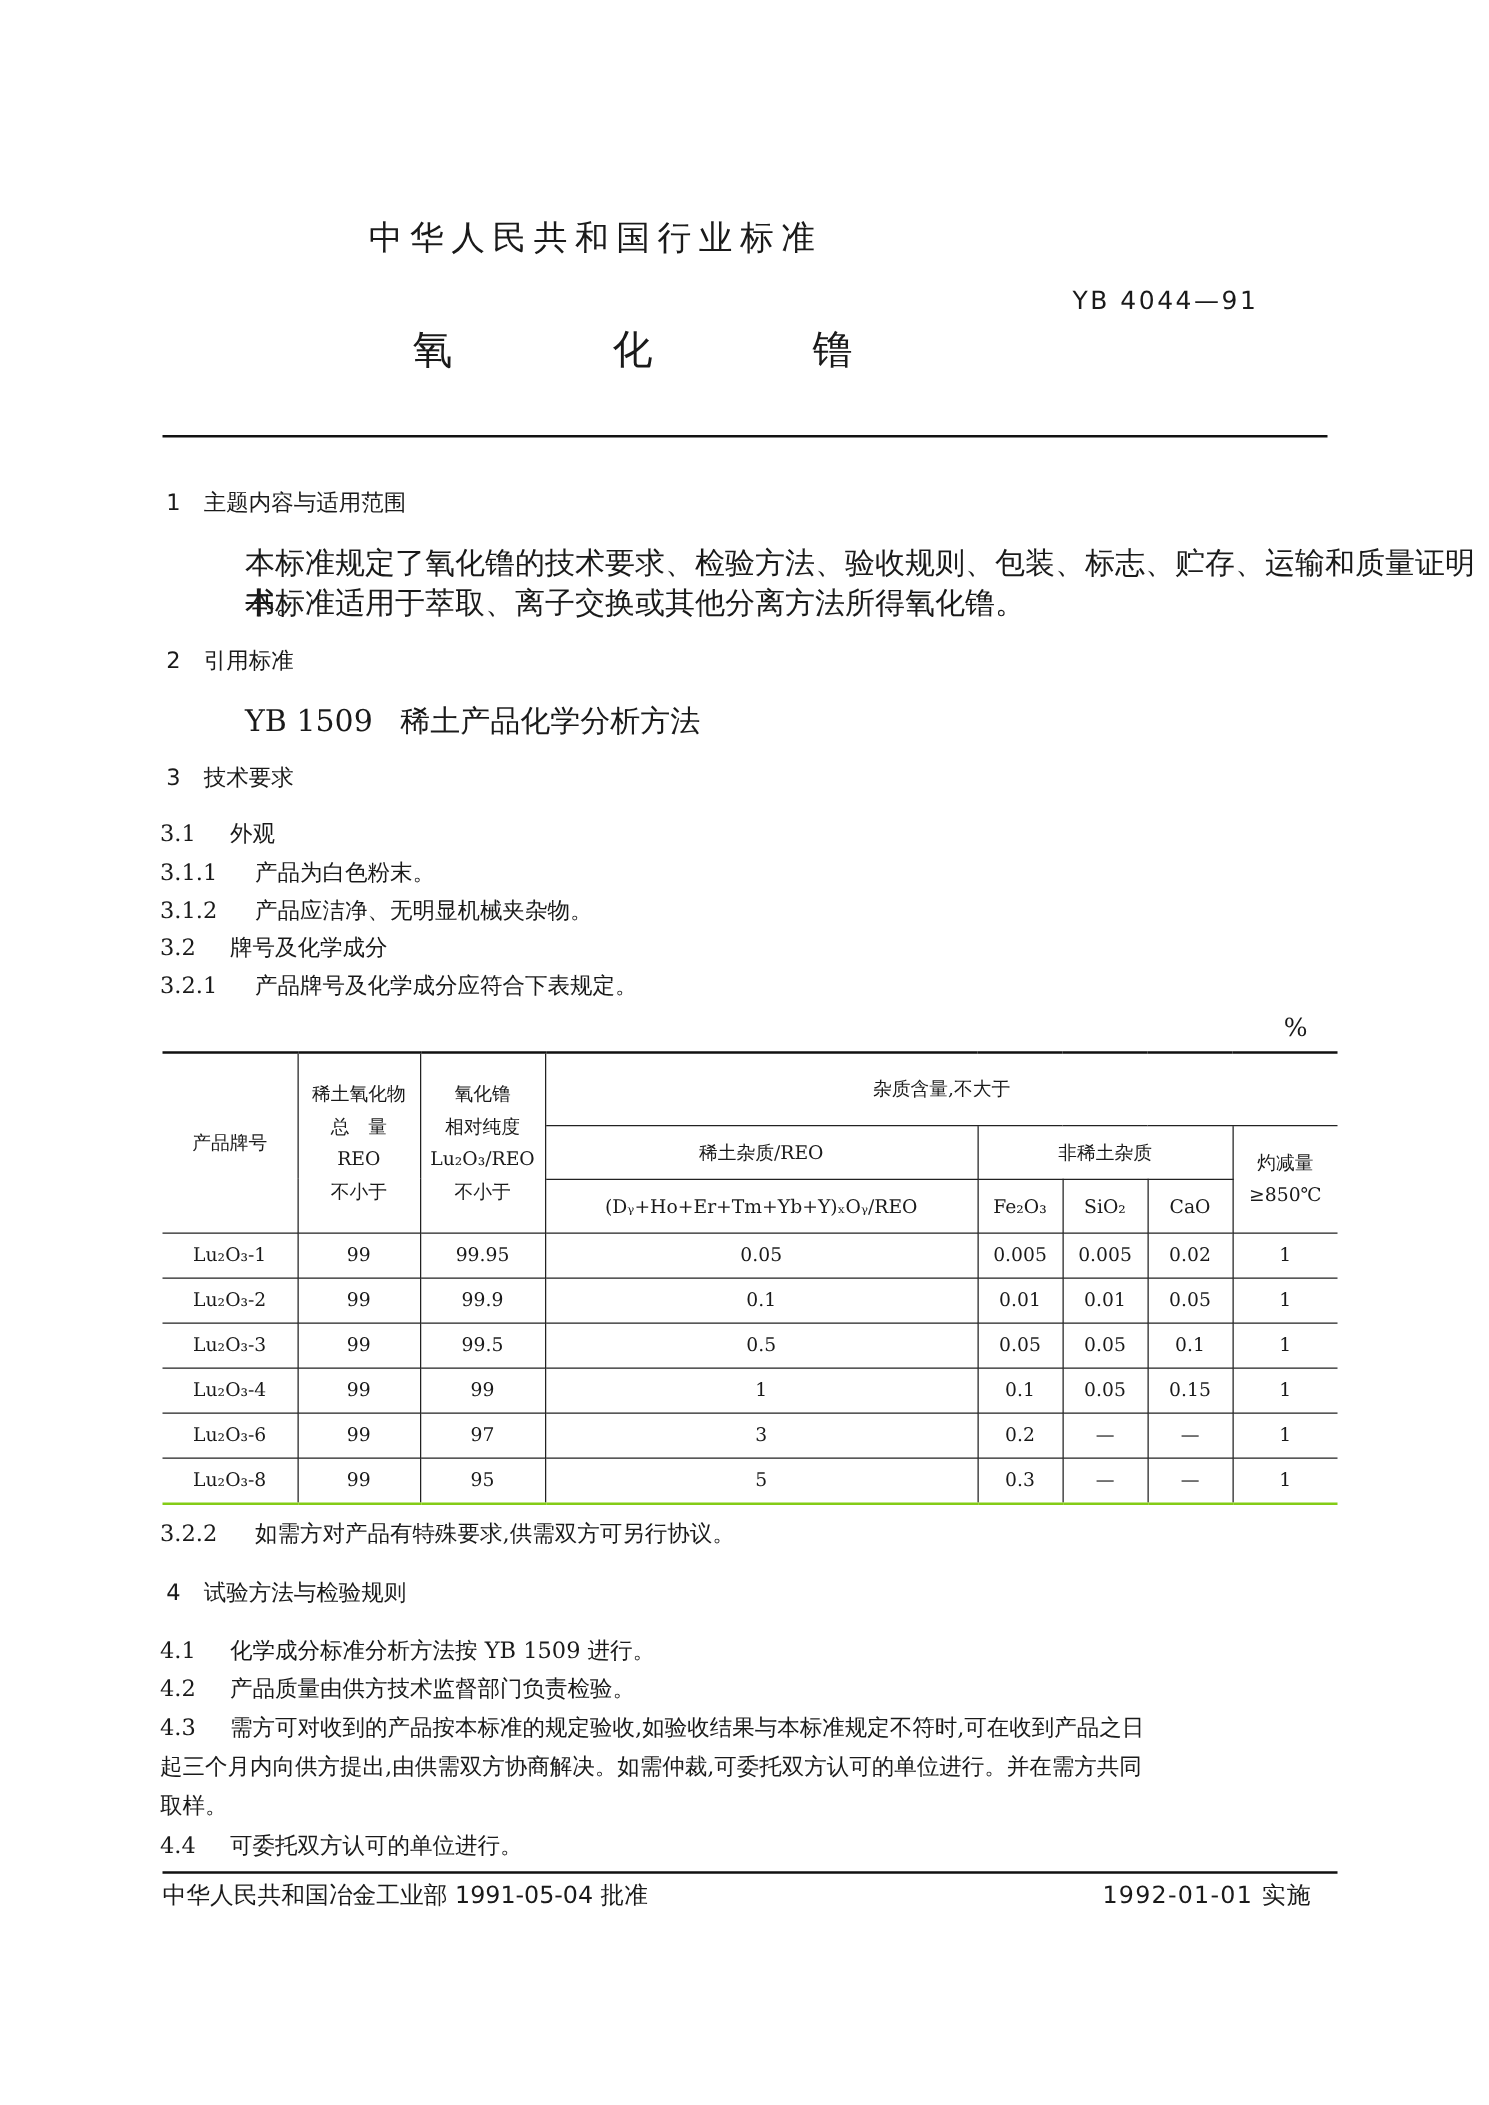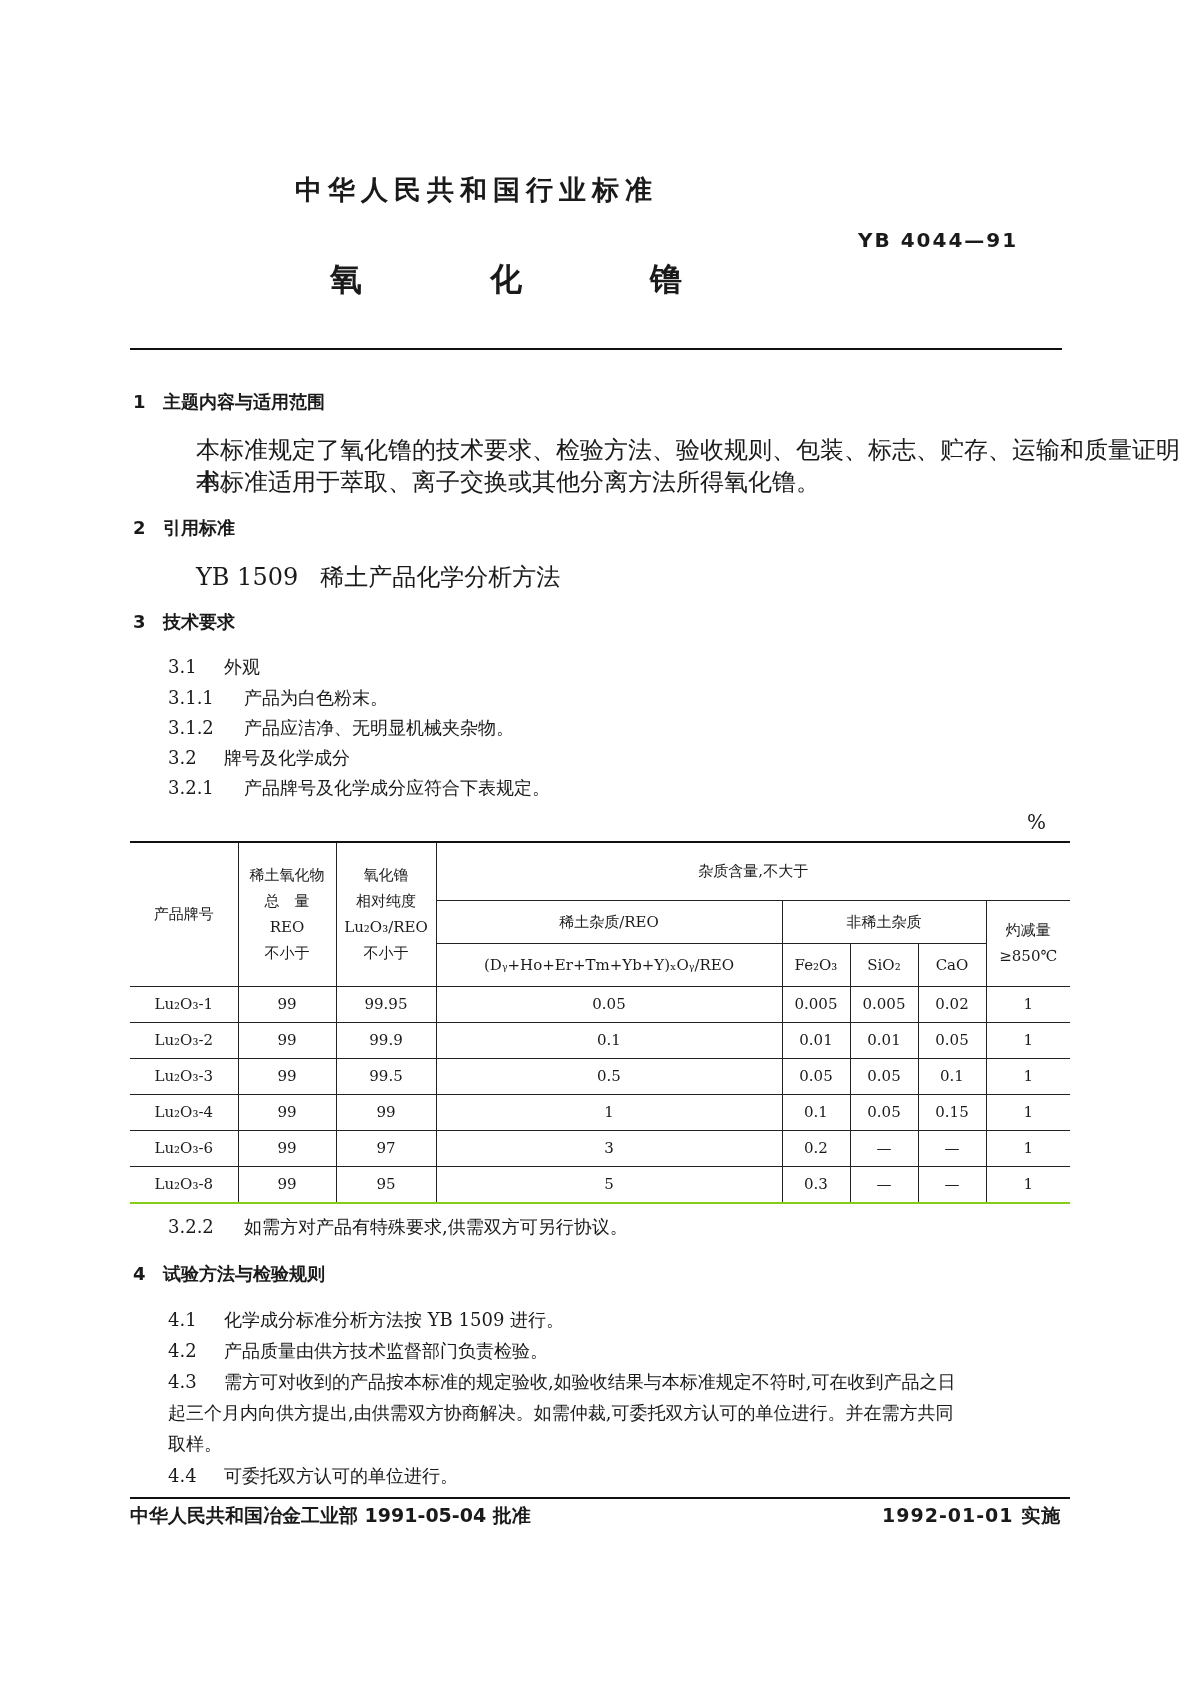--- a/index.html
+++ b/index.html
@@ -1,31 +1,31 @@
 <!DOCTYPE html>
 <html><head>
 <meta charset="utf-8">
 <style>
   html, body { margin: 0; padding: 0; background: #ffffff; }
   body { width: 1191px; height: 1684px; position: relative; color: #1a1a1a;
          font-family: "DejaVu Serif", "Liberation Serif", serif; overflow: hidden; }
   .abs { position: absolute; }
-  .hei { font-family: "DejaVu Sans", "Liberation Sans", sans-serif; font-weight: bold; }
+  .hei { font-family: "DejaVu Sans", "Liberation Sans", sans-serif; font-weight: normal; }
   .song { font-family: "DejaVu Serif", "Liberation Serif", serif; }
 
   #std-title { left: 295px; top: 172px; font-size: 27px; letter-spacing: 6px; }
   #std-code { left: 858px; top: 228px; font-size: 20px; letter-spacing: 2px; }
   #doc-title { left: 330px; top: 258px; font-size: 32px; }
   #doc-title span { display: inline-block; width: 160px; }
   #top-rule { left: 130px; top: 348px; width: 932px; height: 2px; background: #111; }
 
   .h1 { font-size: 18px; }
   .h1 .num { display: inline-block; width: 30px; }
   .p { font-size: 24px; margin-left: 34px; }
-  .sec { font-size: 18px; margin-left: 40px; }
+  .sec { font-size: 18px; }
   .sec .num { display: inline-block; width: 76px; }
   .sec .num.short { width: 56px; }
 
   #unit { left: 1027px; top: 810px; font-size: 20px; }
 
   table#spec { position: absolute; left: 130px; top: 841px; width: 940px;
                border-collapse: collapse; font-size: 15px; }
   #spec td, #spec th { border: 1px solid #222; text-align: center; padding: 0;
                        font-weight: normal; }
   #spec tr:first-child th { border-top: 2px solid #111; }

